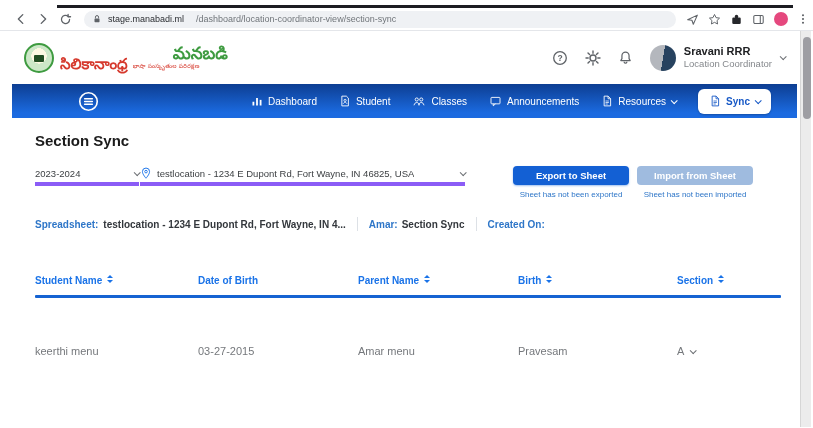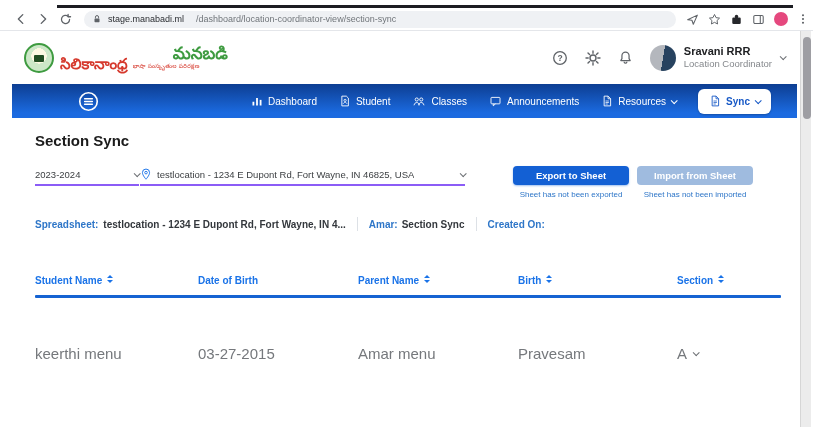--- a/index.html
+++ b/index.html
@@ -42,21 +42,21 @@
   .navbar { position:absolute; top:84px; left:12px; right:16px; height:34px; background:linear-gradient(180deg, var(--navbar-top) 0%, var(--navbar-bottom) 85%); display:flex; align-items:center; color:#fff; }
   .hamburger { margin-left:66px; display:flex; align-items:center; }
   .nav-items { margin-left:auto; display:flex; align-items:center; gap:22px; margin-right:26px; }
   .nav-item { display:flex; align-items:center; gap:5px; font-size:10px; color:#fff; cursor:pointer; white-space:nowrap; }
   .sync-btn { background:#fff; color:#1658c6; border:none; border-radius:6px; height:25px; padding:0 11px; display:flex; align-items:center; gap:5px; font-size:10px; font-weight:700; font-family:inherit; cursor:pointer; box-shadow:0 1px 2px rgba(0,0,0,.25); }
 
   
   .content { position:absolute; top:118px; left:12px; right:16px; bottom:0; background:#fff; }
   .page-title { position:absolute; left:23px; top:14px; font-size:15px; font-weight:700; color:#1b1b1b; }
 
-  .u-select { position:absolute; top:46px; height:22px; border-bottom:2px solid #8b5cf6; display:flex; align-items:center; gap:5px; font-size:9.5px; color:#3d4043; cursor:pointer; }
+  .u-select { position:absolute; top:46px; height:22px; border-bottom:4px solid #8b5cf6; display:flex; align-items:center; gap:5px; font-size:9.5px; color:#3d4043; cursor:pointer; }
   .u-select .chev-grey { margin-left:auto; }
   .year-select { left:23px; width:104px; }
   .loc-select { left:128px; width:325px; }
   .loc-value { white-space:nowrap; overflow:hidden; }
 
   .btn { position:absolute; top:48px; width:116px; height:19px; border:none; border-radius:4px; color:#fff; font-size:9.5px; font-weight:700; font-family:inherit; display:flex; align-items:center; justify-content:center; cursor:pointer; }
   .btn-export { left:501px; background:var(--accent); box-shadow:0 1px 2px rgba(21,101,216,.4); }
   .btn-import { left:625px; background:var(--button-disabled); }
   .btn-hint { position:absolute; top:72px; width:116px; text-align:center; font-size:8px; color:var(--label-blue); }
   .hint-export { left:501px; }
@@ -70,21 +70,21 @@
   .table { position:absolute; left:23px; right:16px; top:150px; }
   .t-grid { display:grid; grid-template-columns:163px 160px 160px 159px 1fr; align-items:center; }
   .t-head { height:24px; }
   .th { display:flex; align-items:flex-start; gap:5px; font-size:10px; font-weight:700; color:var(--table-header); cursor:pointer; }
   .sort-icon { display:inline-flex; flex-direction:column; gap:2px; }
   .sort-icon i { display:block; width:0; height:0; border-left:3px solid transparent; border-right:3px solid transparent; }
   .sort-icon .up { border-bottom:3.5px solid var(--table-header); }
   .sort-icon .dn { border-top:3.5px solid var(--table-header); }
   .t-divider { height:3px; background:var(--divider-blue); margin-top:3px; border-radius:1px; }
   .t-row { height:32px; margin-top:2px; }
-  .td { font-size:15px; color:#75787c;margin-top:45px; }
+  .td { font-size:11px; color:#75787c;margin-top:45px; }
   .section-select { display:flex; align-items:center; gap:6px; cursor:pointer; }
 
   
   .scroll-track { position:absolute; top:31px; right:2px; width:11px; bottom:1px; background:#ececec; border-left:1px solid #d6d6d6; }
   .scroll-thumb { position:absolute; top:6px; left:1.5px; width:8px; height:82px; background:#9e9ea3; border-radius:4px; }
 
   svg { display:block; }
 </style>
 </head>
 <body>

